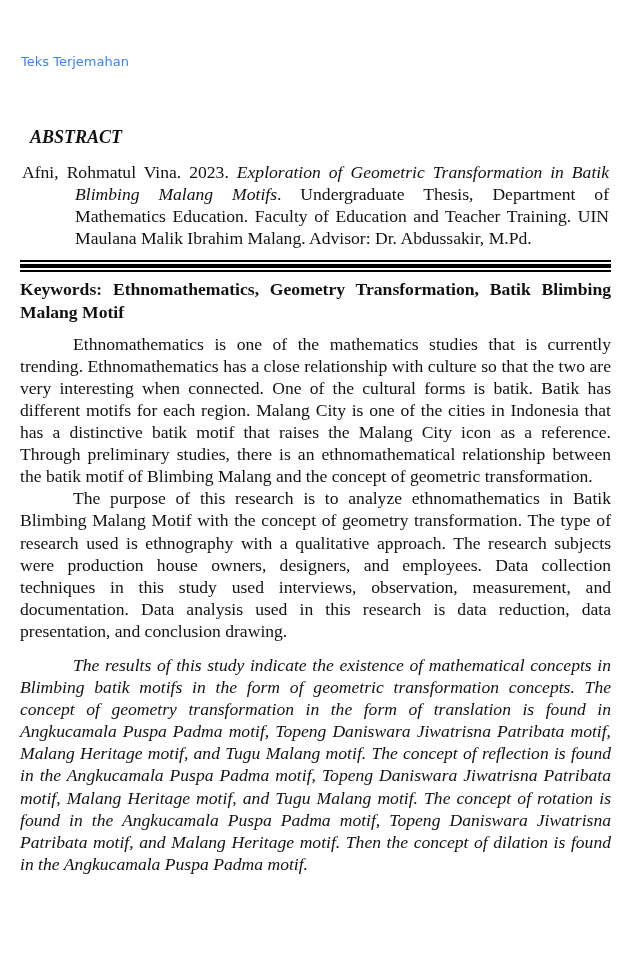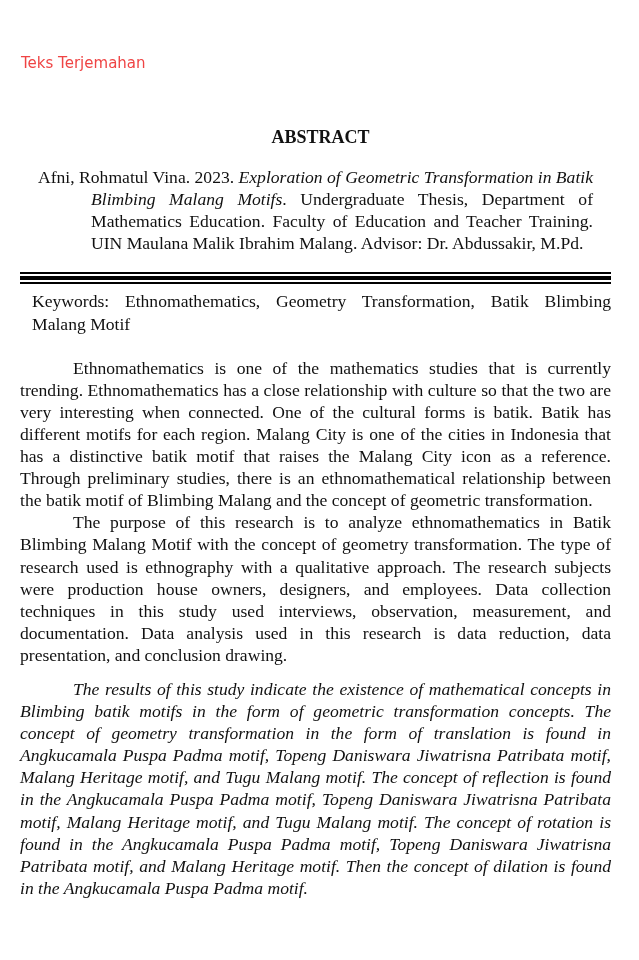--- a/index.html
+++ b/index.html
@@ -12,76 +12,77 @@
       height: 960px;
       position: relative;
       overflow: hidden;
       color: #111111;
     }
     .header-label {
       position: absolute;
       left: 21px;
       top: 54px;
       font-family: "DejaVu Sans", "Liberation Sans", sans-serif;
-      font-size: 15px;
-      color: #ef4444;
+      font-size: 13px;
+      color: #3b82f6;
       letter-spacing: 0;
     }
     .doc {
       position: absolute;
       left: 20px;
       top: 126px;
       width: 591px;
       font-family: "Liberation Serif", "DejaVu Serif", serif;
       font-size: 17.6px;
       line-height: 22.1px;
     }
     .title {
-      text-align: center;
+      text-align: left;
       font-weight: bold;
       font-size: 18px;
       margin: 0 0 13px 0;
       padding-left: 10px;
+      font-style: italic;
     }
     .citation {
       text-align: justify;
       padding-left: 53px;
       text-indent: -53px;
-      margin: 18px;
+      margin: 2px;
     }
     .citation .work-title {
       font-style: italic;
     }
     .rule-block {
       margin-top: 11px;
       width: 591px;
     }
     .rule-thin {
       height: 2px;
       background: #000;
     }
     .rule-thick {
       height: 4px;
       background: #000;
     }
     .rule-gap {
       height: 2px;
     }
     .keywords {
-      margin: 6px 0 0 12px;
-      font-weight: normal;
+      margin: 6px 0 0 0;
+      font-weight: bold;
       text-align: justify;
       text-align-last: left;
     }
     .para {
       margin: 0;
       text-align: justify;
       text-indent: 53px;
     }
-    .para.p1 { margin-top: 22px; }
+    .para.p1 { margin-top: 10px; }
     .para.p2 { }
     .para.p3 { margin-top: 12px; font-style: italic; }
   </style>
 </head>
 <body>
 
 <div class="header-label">Teks Terjemahan</div>
 
 <div class="doc">
   <div class="title">ABSTRACT</div>

